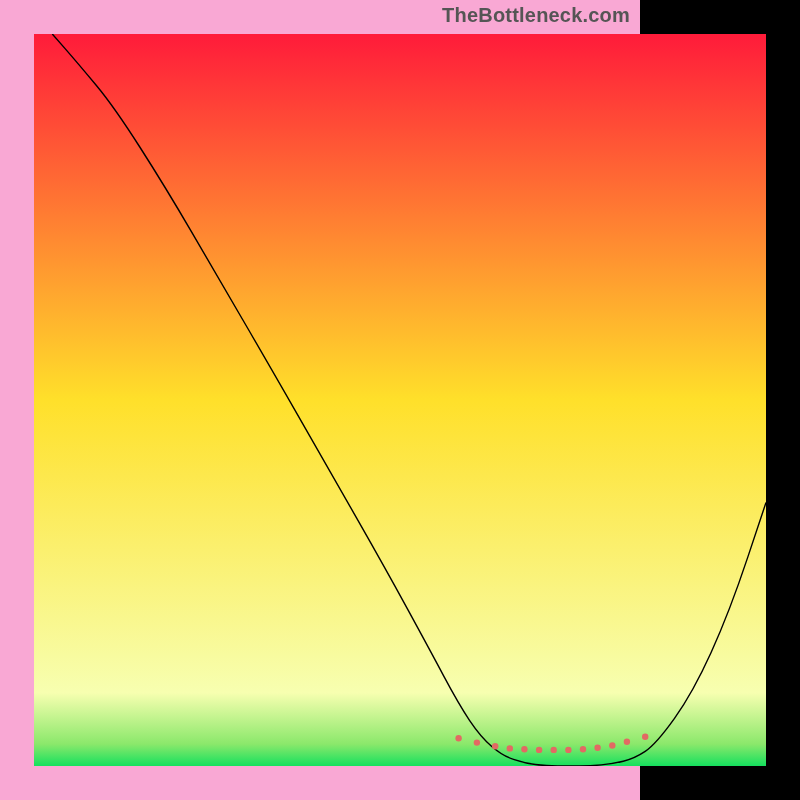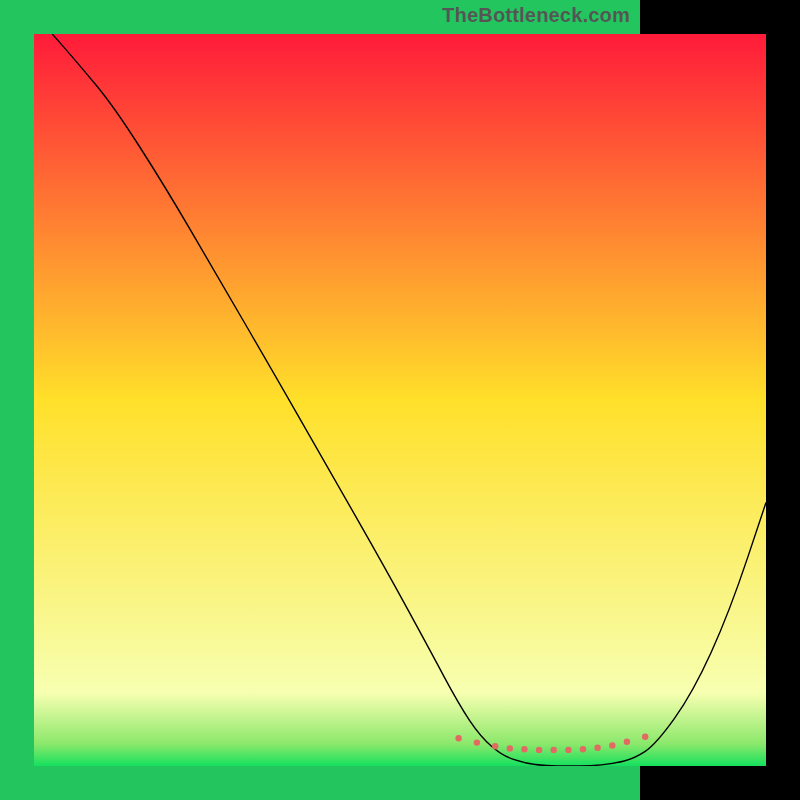--- a/index.html
+++ b/index.html
@@ -8,21 +8,21 @@
     width: 800px;
     height: 800px;
     background: #000;
     font-family: Arial, Helvetica, sans-serif;
     overflow: hidden;
   }
   .frame {
     position: relative;
     width: 640px;
     height: 800px;
-    background: #22c55e;
+    background: #f9a8d4;
   }
   .watermark {
     position: absolute;
     top: 4px;
     right: 10px;
     color: #555;
     font-size: 20px;
     font-weight: 600;
     letter-spacing: 0.2px;
     z-index: 10;

